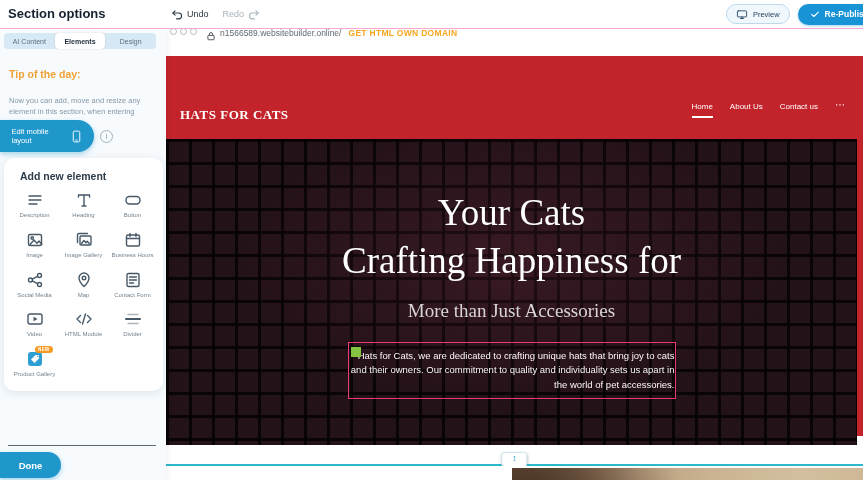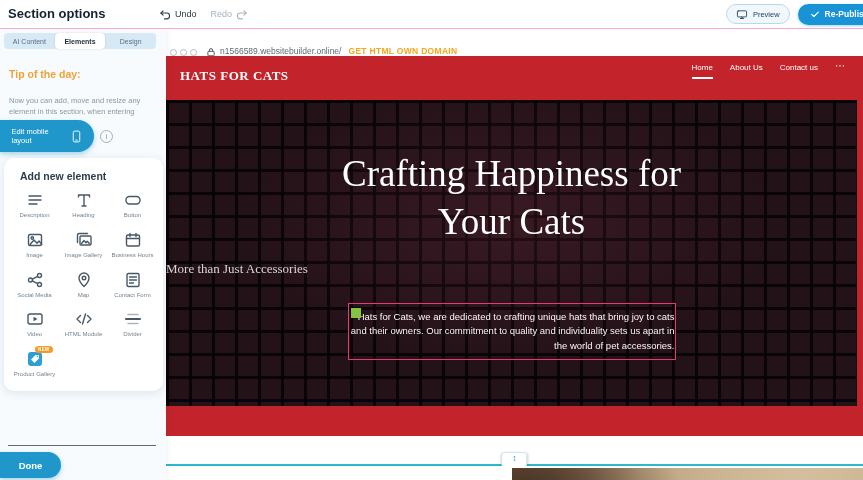--- a/index.html
+++ b/index.html
@@ -3,21 +3,21 @@
 <meta charset="utf-8">
 <style>
   html,body{margin:0;padding:0;background:#fff;}
   .app{position:relative;width:863px;height:480px;overflow:hidden;
        font-family:"Liberation Sans",sans-serif;background:#fff;}
 
   
   .topbar{position:absolute;left:0;top:0;width:863px;height:28px;background:#fff;
           border-bottom:1px solid #f9a8d4;z-index:30;padding-left:48px;}
   .tb-title{position:absolute;left:8px;top:6px;font-size:13px;font-weight:bold;color:#15212f;}
-  .undo-redo{position:absolute;left:158px;top:0;height:28px;display:flex;align-items:center;gap:14px;}
+  .undo-redo{position:absolute;left:170px;top:0;height:28px;display:flex;align-items:center;gap:14px;}
   .undo,.redo{display:flex;align-items:center;gap:4px;font-size:9px;cursor:pointer;}
   .undo{color:#2a3845;}
   .redo{color:#a7b3bc;}
   .undo svg{stroke:#2a3845;}
   .redo svg{stroke:#a7b3bc;}
   .tb-right{position:absolute;right:6px;top:0;height:28px;display:flex;align-items:center;gap:8px;}
   .btn-preview{display:flex;align-items:center;gap:5px;height:18px;padding:0 9px;border-radius:10px;
                background:#f1f8fd;border:1px solid #bcd9ec;color:#1b3a57;font-size:7.5px;cursor:pointer;}
   .btn-republish{display:flex;align-items:center;gap:5px;height:21px;padding:0 12px;border-radius:12px;
                background:#1793d6;color:#fff;font-size:8.5px;font-weight:bold;cursor:pointer;
@@ -52,48 +52,48 @@
   .pg-wrap{position:relative;width:18px;height:18px;}
   .new-badge{position:absolute;right:-9px;top:-4px;background:#f59a23;color:#fff;font-size:4.5px;
              font-weight:bold;padding:1px 3px;border-radius:5px;letter-spacing:.3px;}
   .side-divider{position:absolute;left:8px;top:417px;width:148px;border-top:1px solid #5a6a75;}
   .done-btn{position:absolute;left:0;top:424px;width:61px;height:26px;background:#1f97cb;
             border-radius:0 14px 14px 0;color:#fff;font-size:9.5px;font-weight:bold;display:flex;
             align-items:center;justify-content:center;cursor:pointer;box-shadow:0 2px 5px rgba(31,151,203,.4);}
 
   
   .preview{position:absolute;left:166px;top:28px;width:697px;height:452px;background:#fff;}
-  .browserbar{position:absolute;left:0;top:0;width:100%;height:28px;background:#fff;display:flex;align-items:flex-end;}
+  .browserbar{position:absolute;left:0;top:0;width:100%;height:28px;background:#fff;display:flex;align-items:flex-start;}
   .dots{display:flex;gap:3px;margin-left:4px;}
   .dot{width:5px;height:5px;border-radius:50%;border:1px solid #b6bcc1;background:#fff;}
   .lock{margin-left:9px;width:10px;height:12px;}
   .lock svg{stroke:#3d4750;fill:none;stroke-width:1.4;}
   .url{margin-left:4px;font-size:8.5px;color:#5f6a72;}
   .domain-cta{margin-left:7px;font-size:8.5px;font-weight:bold;color:#f6a61f;letter-spacing:.3px;cursor:pointer;}
 
   .site{position:absolute;left:0;top:28px;width:100%;height:380px;background:#c3242c;}
-  .site-header{position:relative;height:44px;}
+  .site-header{position:relative;height:44px;margin-top:39px;}
   .logo{position:absolute;left:14px;top:12px;font-family:"Liberation Serif",serif;font-size:13px;
         font-weight:bold;color:#fff;letter-spacing:.5px;cursor:pointer;}
   .nav{position:absolute;right:18px;top:7px;display:flex;gap:17px;align-items:flex-start;}
   .nav-item{font-size:8px;color:#fff;padding-bottom:5px;cursor:pointer;}
   .nav-item.active{border-bottom:2px solid #fff;}
   .nav-item.more{font-size:10px;line-height:6px;}
 
   .hero{position:relative;height:306px;margin-right:6px;
         background-color:#241219;
         background-image:
           radial-gradient(ellipse at 50% 40%, rgba(150,60,80,.18), rgba(0,0,0,0) 55%),
           linear-gradient(rgba(5,2,3,.85) 3px, transparent 3px),
           linear-gradient(90deg, rgba(5,2,3,.85) 3px, transparent 3px);
         background-size:100% 100%,23px 23px,23px 23px;}
   .hero-title{padding-top:50px;text-align:center;font-family:"Liberation Serif",serif;
               font-size:37px;line-height:48px;color:#fff;}
-  .hero-sub{margin-top:15px;text-align:left;font-family:"Liberation Serif",serif;
-            font-size:13px;color:#d9d5d7;}
+  .hero-sub{margin-top:15px;text-align:center;font-family:"Liberation Serif",serif;
+            font-size:19px;color:#d9d5d7;}
   .hero-textbox{position:absolute;left:50%;transform:translateX(-50%);top:203px;width:326px;
                 border:1px solid #e83a6e;padding:6px 0;font-size:9.5px;line-height:1.5;
                 color:#fdf6f8;text-align:right;cursor:text;}
   .green-handle{position:absolute;left:2px;top:4px;width:10px;height:10px;background:#85c440;cursor:grab;}
 
   .teal-line{position:absolute;left:0;top:408px;width:100%;height:2px;background:#2cb9cc;}
   .section-handle{position:absolute;left:50%;top:0;transform:translateX(-50%);}
   .handle-box{position:relative;top:-12px;width:24px;height:13px;margin:0 auto;background:#fff;
               border:1px solid #cfe7ee;border-radius:3px;color:#1b96d1;font-size:9px;line-height:11px;
               text-align:center;cursor:ns-resize;box-shadow:0 1px 3px rgba(0,0,0,.2);}
@@ -309,22 +309,22 @@
         <div class="nav">
           <span class="nav-item active">Home</span>
           <span class="nav-item">About Us</span>
           <span class="nav-item">Contact us</span>
           <span class="nav-item more">⋯</span>
         </div>
       </div>
 
       <div class="hero">
         <div class="hero-title">
+          <div>Your Cats</div>
           <div>Crafting Happiness for</div>
-          <div>Your Cats</div>
         </div>
         <div class="hero-sub">More than Just Accessories</div>
         <div class="hero-textbox">
           <span class="green-handle"></span>
           <span>Hats for Cats, we are dedicated to crafting unique hats that bring joy to cats and their owners. Our commitment to quality and individuality sets us apart in the world of pet accessories.</span>
         </div>
       </div>
 
       <div class="teal-line">
         <div class="section-handle">

